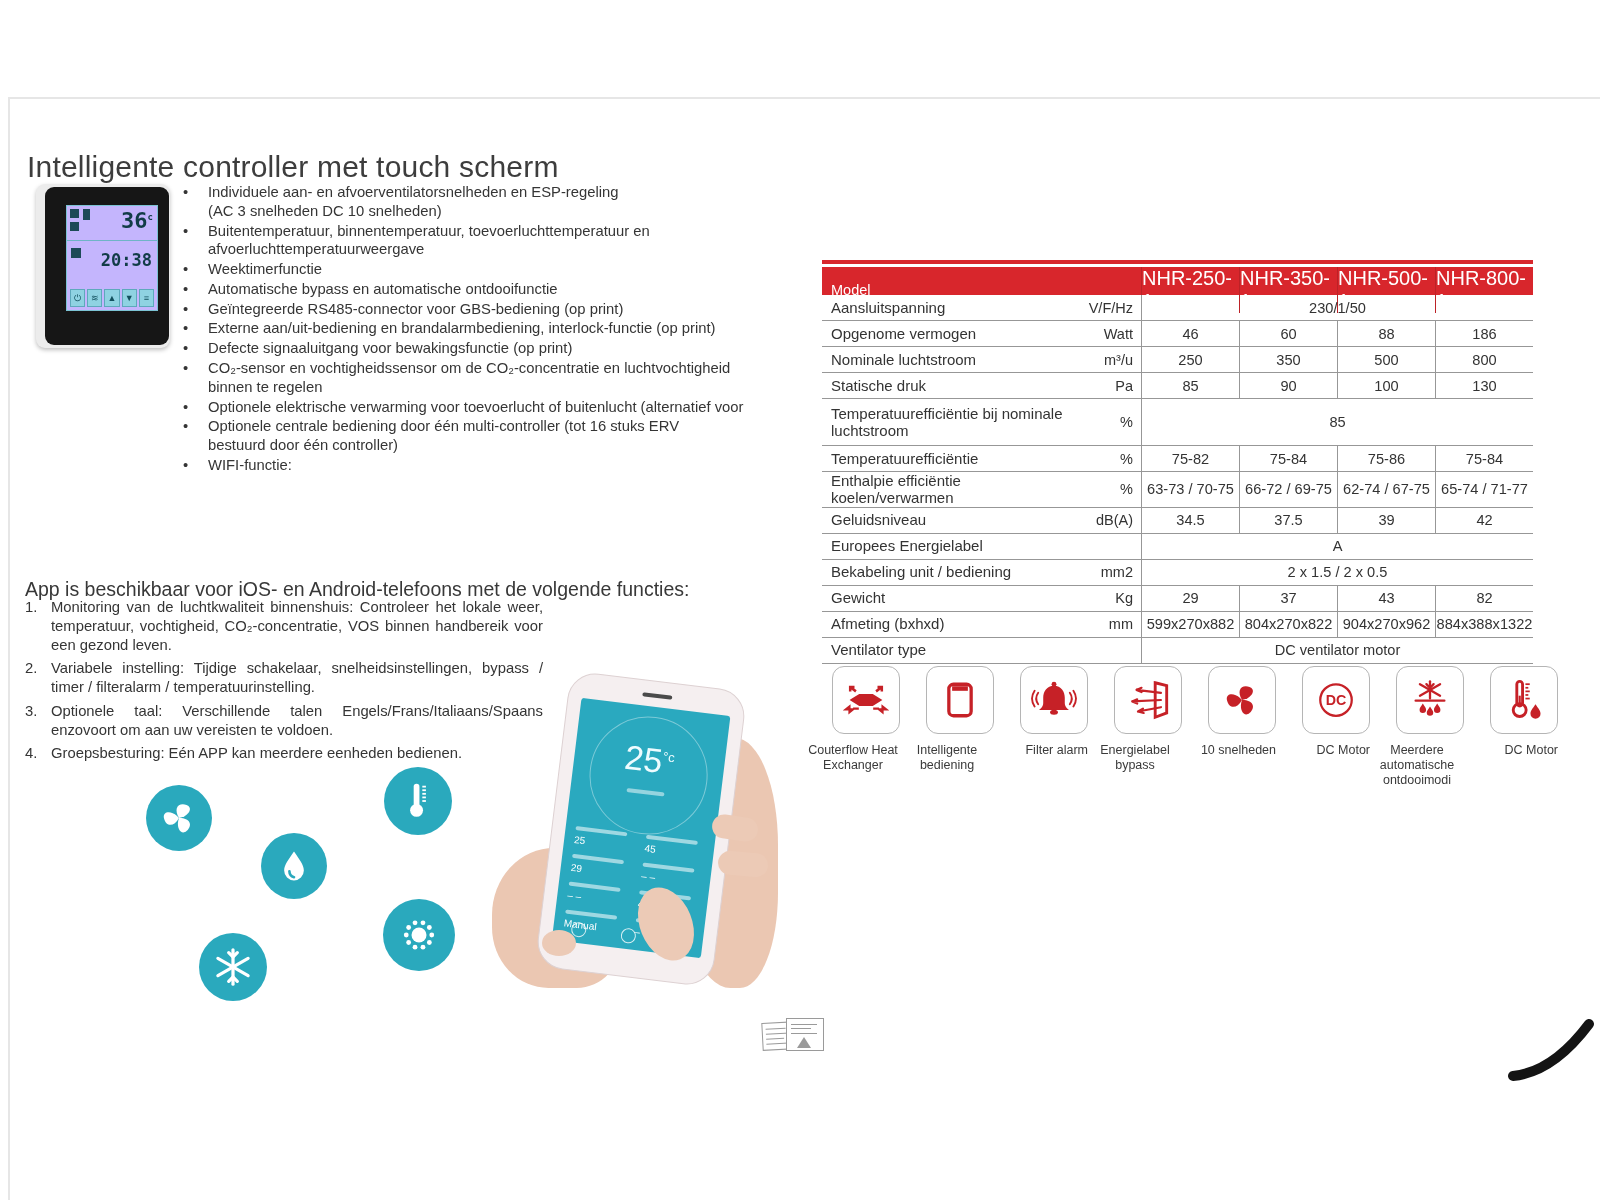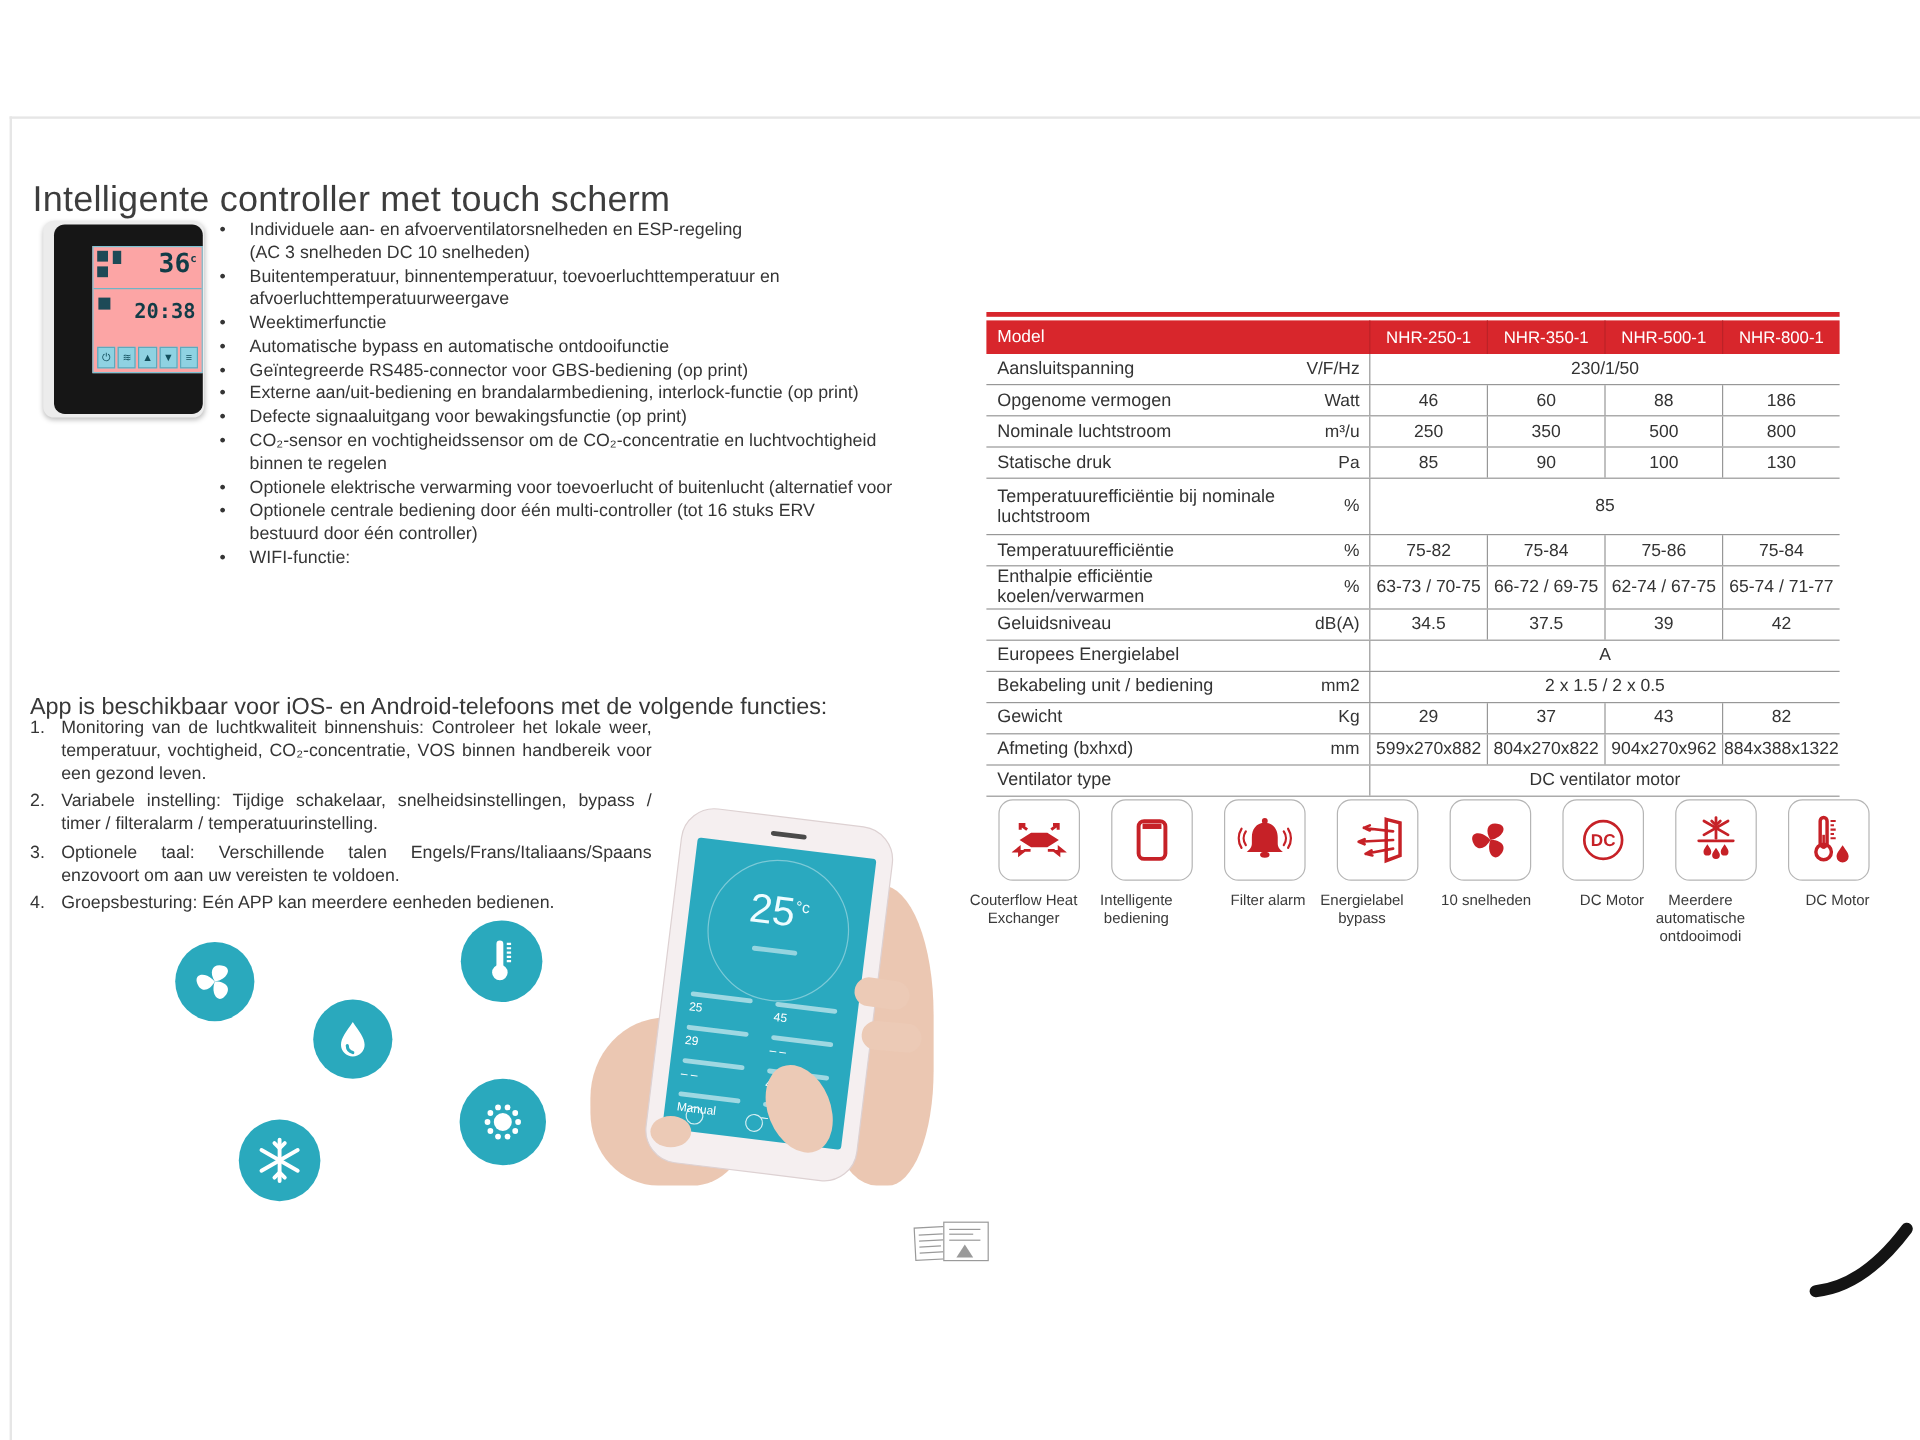--- a/index.html
+++ b/index.html
@@ -8,21 +8,21 @@
 
   .edge-top  { position:absolute; left:8px; top:97px; width:1592px; height:2px; background:#e6e6e6; }
   .edge-left { position:absolute; left:8px; top:97px; width:2px; height:1103px; background:#e6e6e6; }
 
   .title { position:absolute; left:27px; top:110px; font-size:30px; color:#3d3d3d; letter-spacing:.2px;margin-top:40px; }
 
   
   .ctrl { position:absolute; left:36px; top:184px; width:134px; height:164px; }
   .ctrl-body { position:absolute; inset:0; background:#ececec; border-radius:9px; box-shadow:0 2px 4px rgba(0,0,0,.25); }
   .ctrl-face { position:absolute; left:9px; top:3px; right:1px; bottom:3px; background:#161616; border-radius:9px; }
-  .ctrl-screen { position:absolute; left:32px; top:18px; width:90px; height:104px; background:#fca5a5; border:1px solid #7cc3d4; }
+  .ctrl-screen { position:absolute; left:21px; top:18px; width:90px; height:104px; background:#c4b5fd; border:1px solid #7cc3d4; }
   .ctrl-ic { position:absolute; background:#1d4a57; }
   .ctrl-temp { position:absolute; right:4px; top:2px; font-family:"DejaVu Sans Mono", monospace; font-weight:bold; font-size:22px; color:#123c47; }
   .ctrl-temp sup { font-size:9px; }
   .ctrl-div { position:absolute; left:0; top:34px; width:100%; height:1px; background:#6fb4c6; }
   .ctrl-time { position:absolute; right:5px; top:44px; font-family:"DejaVu Sans Mono", monospace; font-weight:bold; font-size:17px; color:#123c47; }
   .ctrl-btns { position:absolute; left:2px; bottom:3px; width:86px; height:18px; display:flex; gap:2px; }
   .ctrl-btns div { flex:1; background:#8fd2e2; border:1px solid #5ea9bc; font-size:9px; line-height:16px; text-align:center; color:#13505e; }
 
   
   .features { position:absolute; left:181px; top:183px; width:575px; font-size:14.8px; line-height:1.27; color:#353535; }
@@ -64,21 +64,21 @@
   .f2 { left:228px; top:184px; width:50px; height:24px; border-radius:12px; transform:rotate(5deg); }
   .ltip { left:52px; top:262px; width:34px; height:26px; border-radius:50%; }
 
   
   .spec { position:absolute; left:822px; top:260px; width:711px; color:#333; }
   .spec-topline { height:4px; background:#d8262c; margin-bottom:3px; }
   .grid6 { display:grid; grid-template-columns:249px 70px 98px 98px 98px 98px; }
   .spec-head { background:#d8262c; color:#fff; height:28px; align-items:center; }
   .spec-head .model { grid-column:1/3; padding-left:9px; font-size:14.5px; }
   .spec-head .mh { height:100%; display:flex; align-items:center; justify-content:center;
-                   border-left:1px solid #bc2227; font-size:14px; }
+                   border-left:1px solid #bc2227; font-size:20px; }
   .spec-row { border-bottom:1px solid #979797; min-height:25px; align-items:stretch; }
   .spec-row.tall { min-height:46px; }
   .cell-label { padding-left:9px; font-size:15px; display:flex; align-items:center; line-height:1.15; }
   .cell-unit { text-align:left; padding-right:8px; font-size:14.5px; display:flex; align-items:center; justify-content:flex-end; }
   .cell-val, .cell-span { text-align:center; border-left:1px solid #979797; display:flex; align-items:center; justify-content:center; font-size:14.6px; }
   .cell-span { grid-column:3/7; }
 
   
   .tiles { position:absolute; left:806px; top:666px; display:flex; }
   .tile-wrap { width:94px; display:flex; flex-direction:column; align-items:flex-end; }

